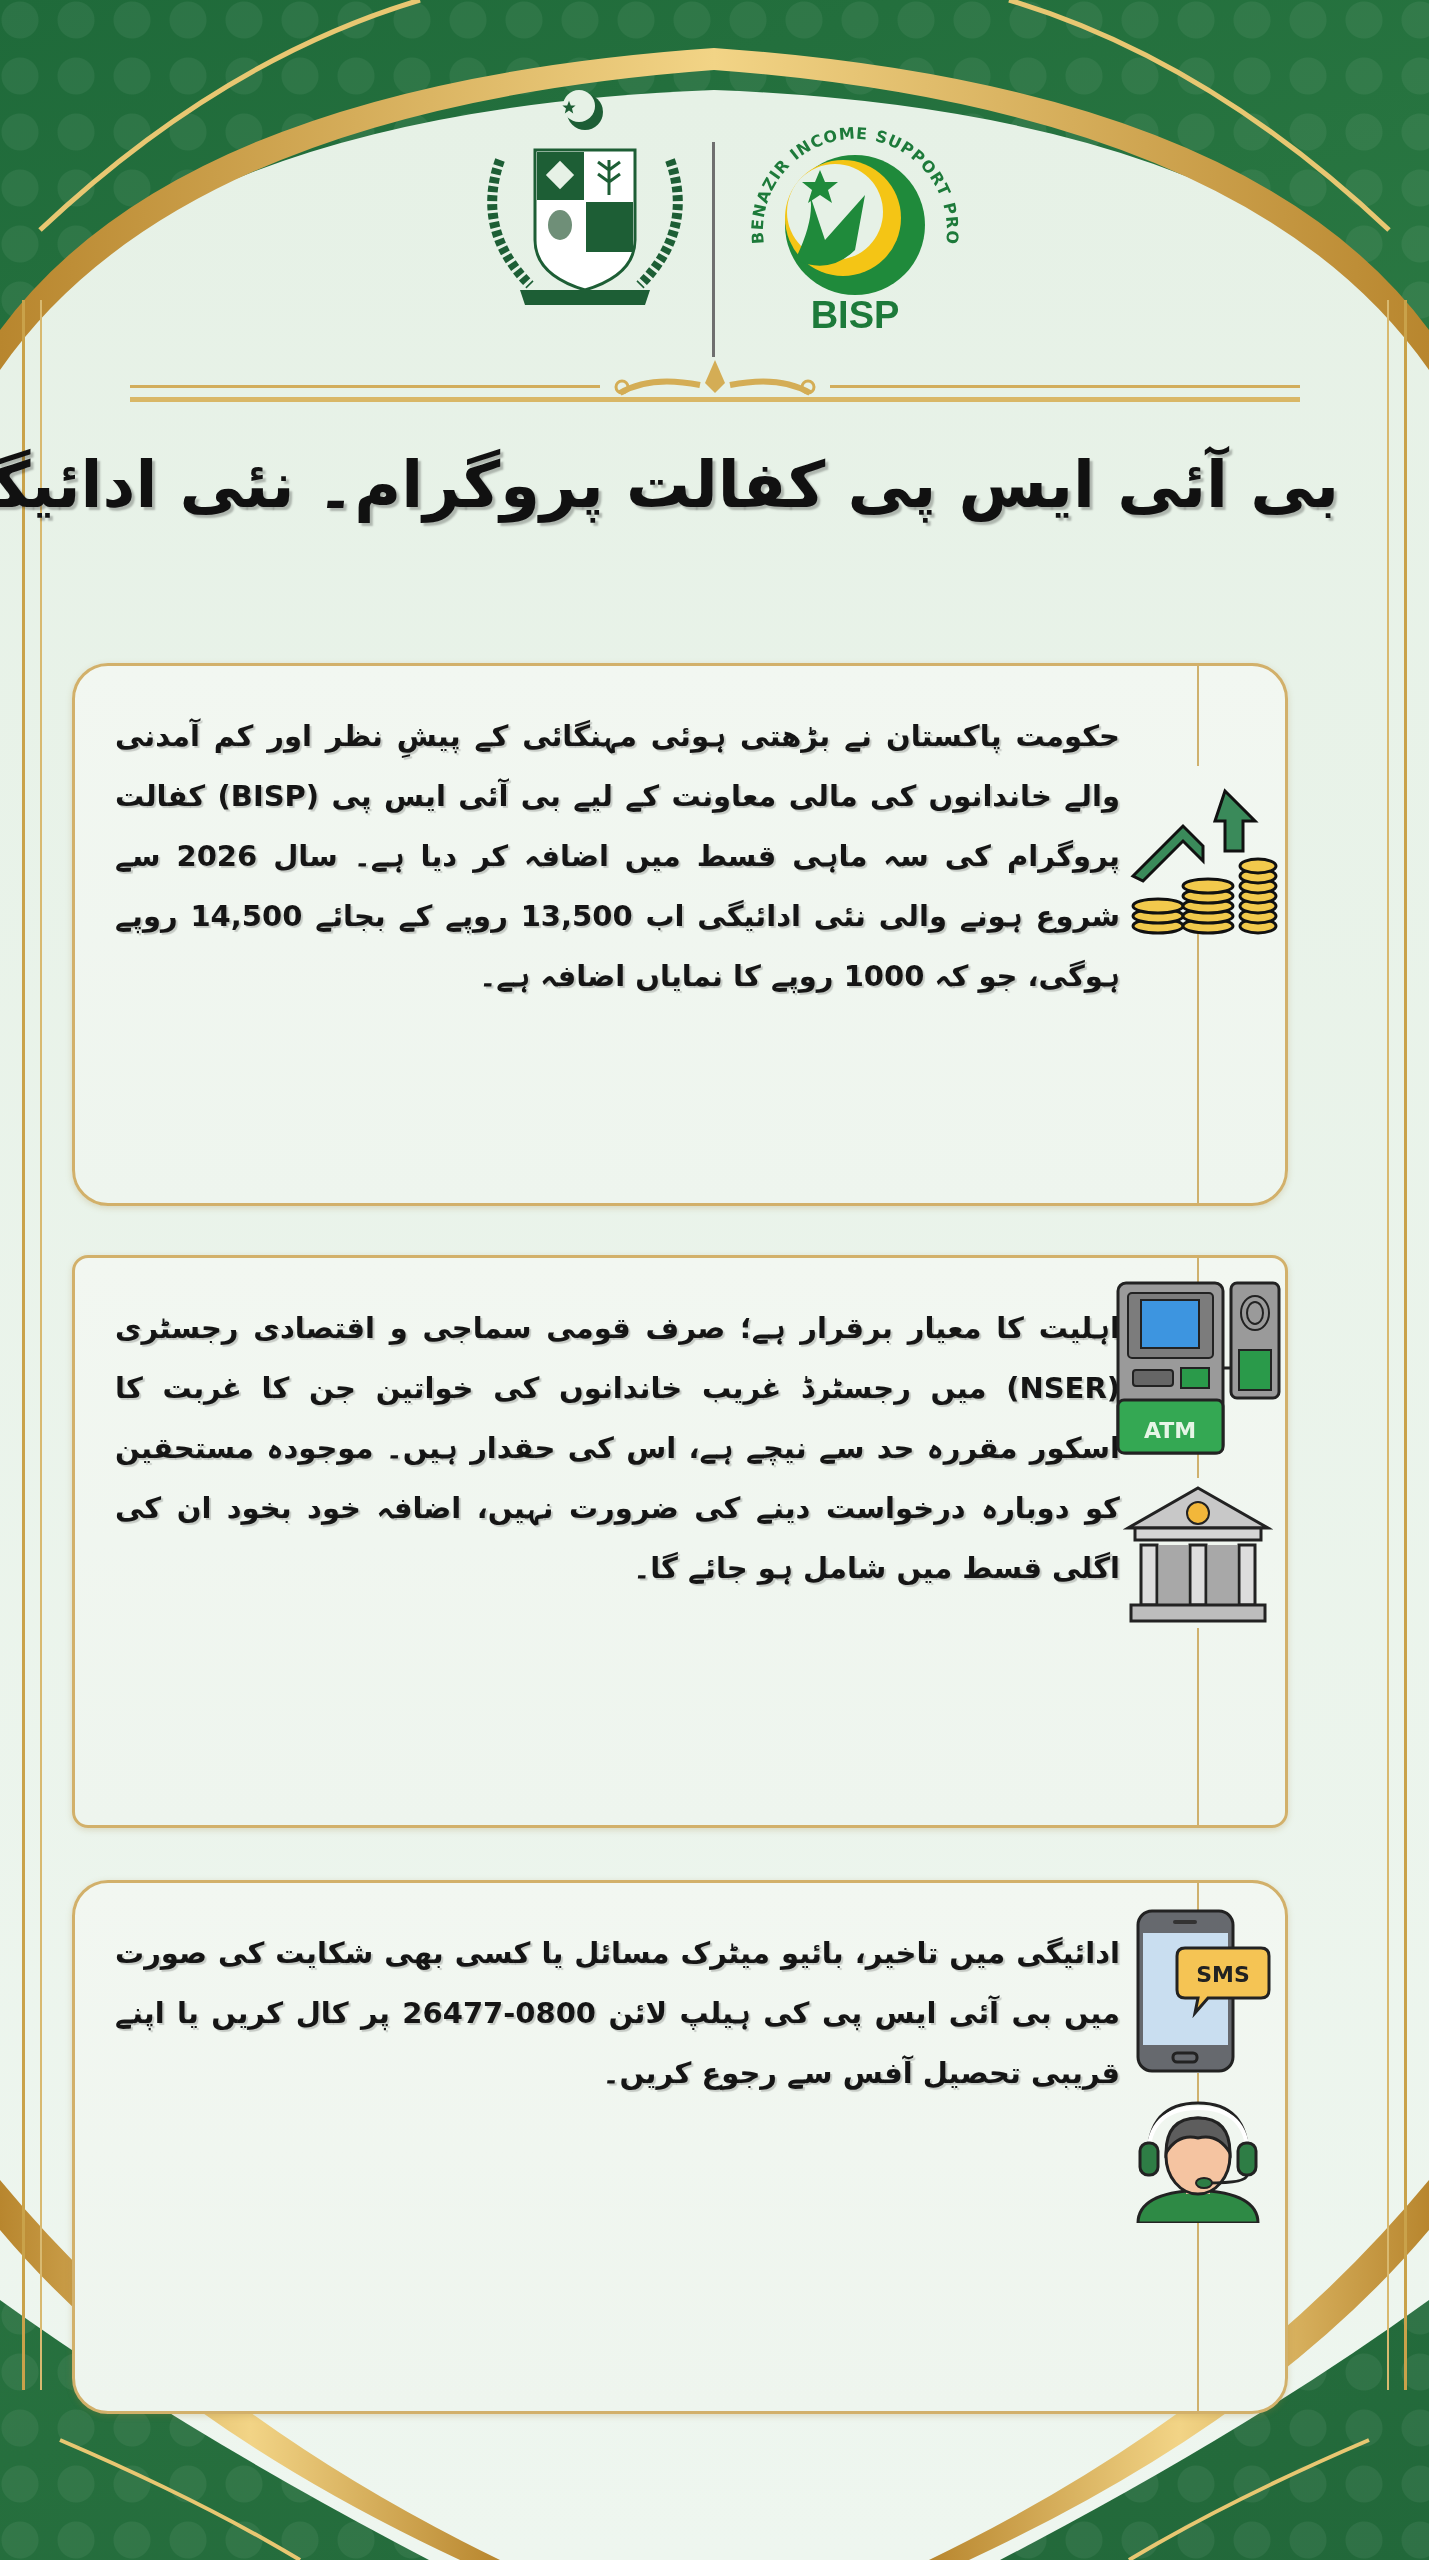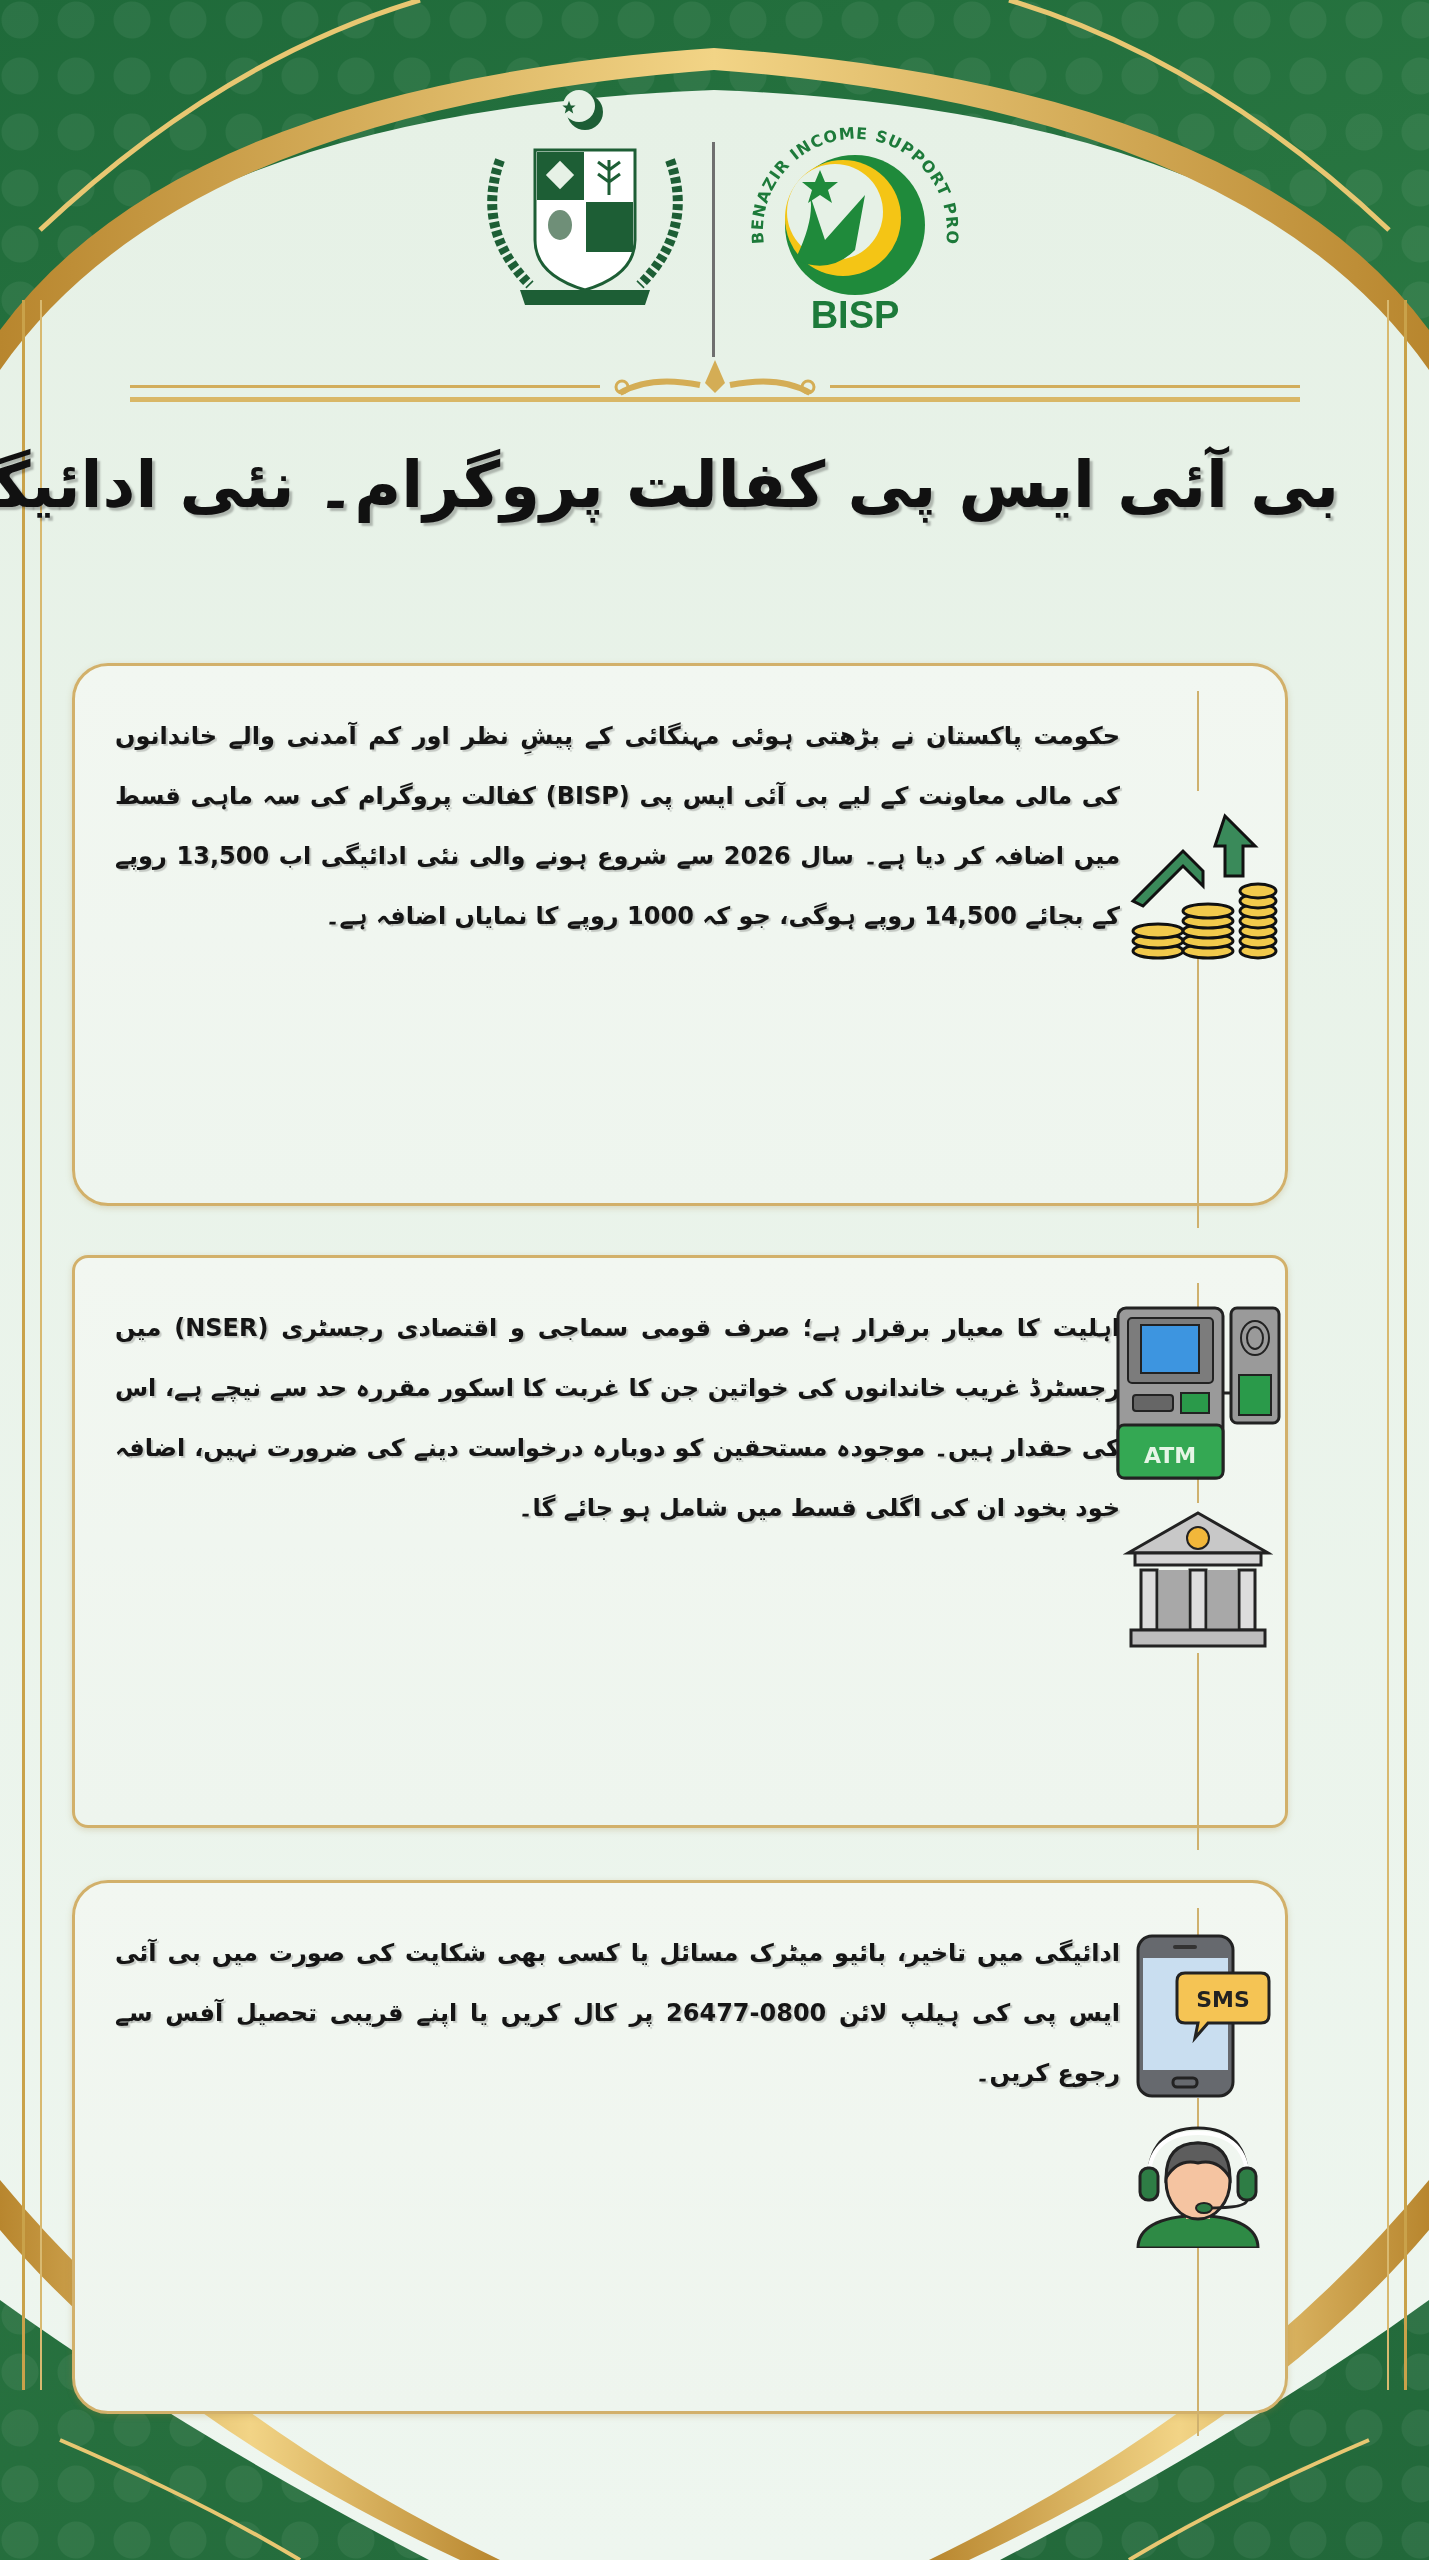--- a/index.html
+++ b/index.html
@@ -29,25 +29,25 @@
     text-align: center; direction: rtl; font-family: "DejaVu Sans", sans-serif; font-weight: bold;
     font-size: 64px; color: #111; text-shadow: 3px 3px 2px rgba(0,0,0,0.25); line-height: 110px; white-space: nowrap; }
 
   .card { position: absolute; left: 72px; width: 1210px; border: 3px solid #d2b06a; border-radius: 36px;
     background: linear-gradient(180deg, #f2f7f1 0%, #eef5ee 100%); box-shadow: 0 2px 6px rgba(160,130,60,0.25); }
   .card-1 { top: 663px; height: 537px; }
   .card-2 { top: 1255px; height: 567px; border-radius: 16px; }
   .card-3 { top: 1880px; height: 528px; }
 
   .card-text { position: absolute; left: 40px; right: 165px; top: 40px; direction: rtl; text-align: justify;
-    font-size: 24px; font-weight: bold; color: #151515; line-height: 60px;
+    font-size: 29px; font-weight: bold; color: #151515; line-height: 60px;
     text-shadow: 2px 2px 1px rgba(0,0,0,0.18); }
   .card-text p { margin: 0 0 6px 0; text-align-last: right; }
 
-  .icon-col { position: absolute; right: 12px; top: 0; width: 150px; height: 100%; margin-top: 25px; }
+  .icon-col { position: absolute; right: 12px; top: 0; width: 150px; height: 100%; }
   .icon { position: absolute; }
   .connector { position: absolute; width: 2px; background: #cfb16e; left: 74px; }
 </style>
 </head>
 <body>
 
 <div class="bg-green"></div>
 <div class="bg-pattern"></div>
 
 <svg class="frame-svg" width="1429" height="2560" viewBox="0 0 1429 2560">

